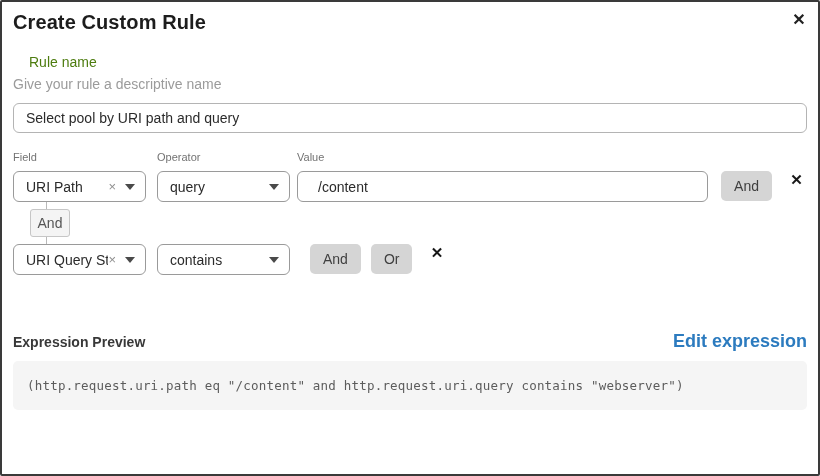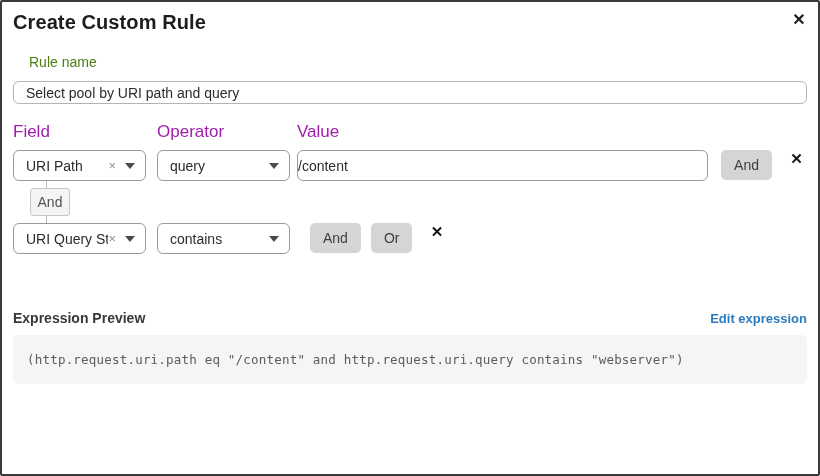--- a/index.html
+++ b/index.html
@@ -47,21 +47,21 @@
     margin-left: 16px;
   }
   .rule-hint {
     margin-top: 6px;
     font-size: 14px;
     color: #9b9b9b;
   }
   .text-input {
     display: block;
     width: 100%;
-    height: 23px;
+    height: 30px;
     margin-top: 11px;
     padding: 0 12px;
     font-family: "Liberation Sans", sans-serif;
     font-size: 14px;
     color: #2b2b2b;
     border: 1px solid #b4b4b4;
     border-radius: 6px;
     background: #fff;
     outline: none;
   }
@@ -69,22 +69,22 @@
   .match-header {
     margin-top: 44px;
     font-size: 15px;
     font-weight: 700;
     color: #2a2a2a;
   }
 
   .col-labels {
     display: flex;
     margin-top: 18px;
-    font-size: 17px;
-    color: #a21caf;
+    font-size: 11px;
+    color: #737373;
   }
   .col-labels .c1 { width: 144px; }
   .col-labels .c2 { width: 140px; }
 
   .cond-row {
     display: flex;
     margin-top: 8px;
   }
 
   .select-box {
@@ -117,21 +117,21 @@
     border-right: 5px solid transparent;
     border-top: 6px solid #4a4a4a;
     flex: none;
   }
   .gap-a { width: 11px; flex: none; }
   .gap-b { width: 7px; flex: none; }
 
   .value-input {
     flex: 1;
     height: 31px;
-    padding: 0 0;
+    padding: 0 20px;
     font-family: "Liberation Sans", sans-serif;
     font-size: 14px;
     color: #2b2b2b;
     border: 1px solid #9a9a9a;
     border-radius: 6px;
     outline: none;
     min-width: 0;
   }
 
   .op-btn {
@@ -187,21 +187,21 @@
     display: flex;
     align-items: baseline;
     justify-content: space-between;
     font-weight: bold;
   }
   .expr-label {
     font-size: 14px;
     color: #383838;
   }
   .expr-link {
-    font-size: 13px;
+    font-size: 18px;
     text-decoration: none;
     cursor: pointer;
   }
   .code-block {
     margin-top: 9px;
     height: 49px;
     background: #f5f5f5;
     border-radius: 5px;
     display: flex;
     align-items: center;
@@ -219,20 +219,21 @@
 <body>
 
 <div class="modal">
 
   <span class="close-x">✕</span>
 
   <h1 class="title">Create Custom Rule</h1>
 
   <div>
     <div class="rule-label">Rule name</div>
+    <div class="rule-hint">Give your rule a descriptive name</div>
     <input class="text-input" type="text" value="Select pool by URI path and query" style="">
   </div>
 
 
   <div class="col-labels">
     <div class="c1">Field</div>
     <div class="c2">Operator</div>
     <div class="c3">Value</div>
   </div>
 

